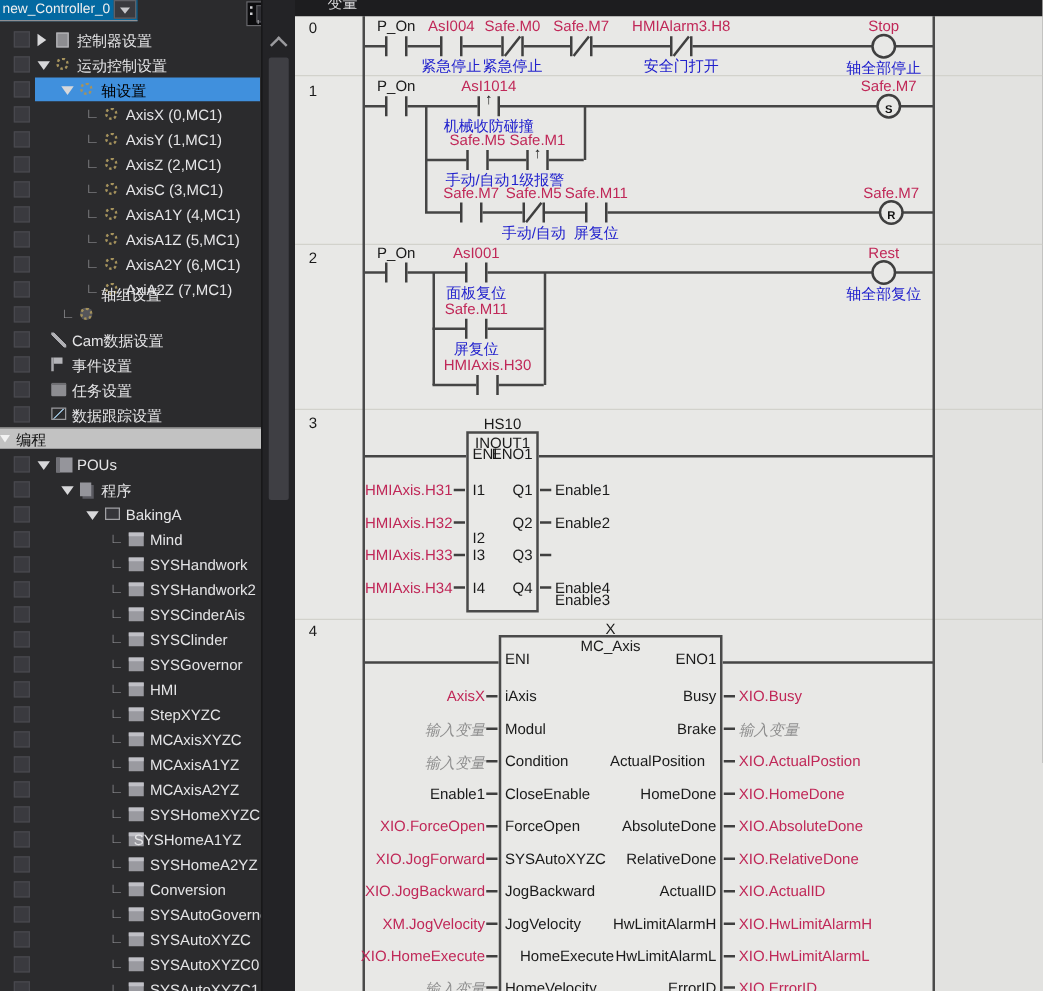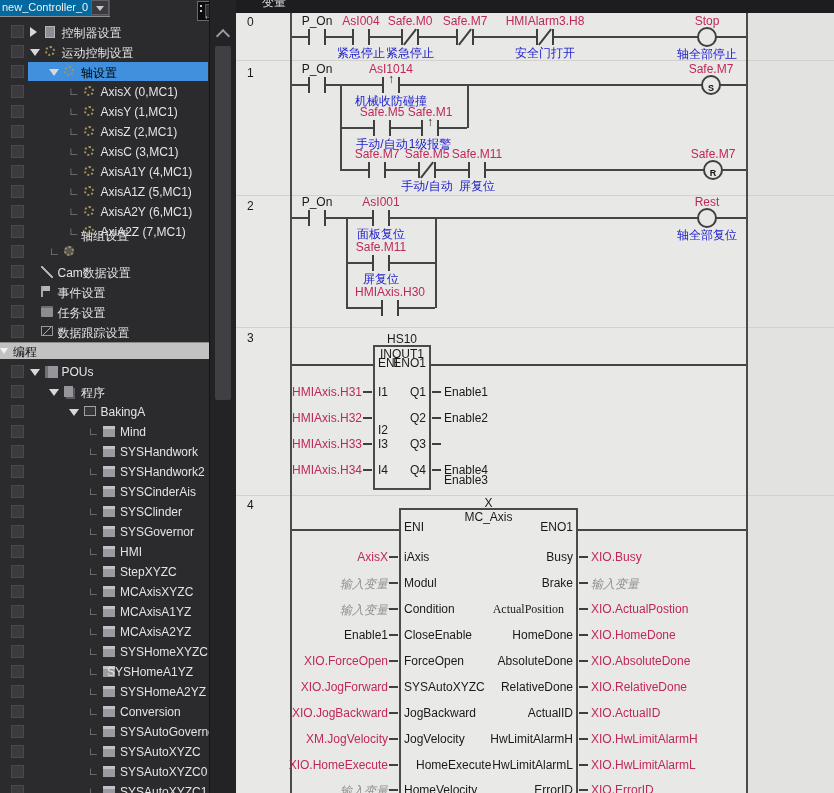--- a/index.html
+++ b/index.html
@@ -446,21 +446,21 @@
       <div class="pinlab" style="left: 168px; top: 783px;">HomeVelocity</div>
       <div class="dash" style="left: 153px; top: 789px;"></div>
       <div class="pinvar" style="right: 446px; top: 783px; color: rgb(143, 143, 143); font-style: italic;">输入变量</div>
       <div class="pinlab" style="right: 261px; top: 520px;">ENO1</div>
       <div class="pinlab" style="right: 261px; top: 550px;">Busy</div>
       <div class="dash" style="left: 343px; top: 556px;"></div>
       <div class="pinvar" style="left: 355px; top: 550px; color: rgb(192, 40, 88); font-style: normal;">XIO.Busy</div>
       <div class="pinlab" style="right: 261px; top: 576px;">Brake</div>
       <div class="dash" style="left: 343px; top: 582px;"></div>
       <div class="pinvar" style="left: 355px; top: 576px; color: rgb(143, 143, 143); font-style: italic;">输入变量</div>
-      <div class="pinlab" style="right: 270px; top: 602px; font-family: Liberation Serif, serif;">ActualPosition</div>
+      <div class="pinlab" style="right: 270px; top: 602px;">ActualPosition</div>
       <div class="dash" style="left: 343px; top: 608px;"></div>
       <div class="pinvar" style="left: 355px; top: 602px; color: rgb(192, 40, 88); font-style: normal;">XIO.ActualPostion</div>
       <div class="pinlab" style="right: 261px; top: 628px;">HomeDone</div>
       <div class="dash" style="left: 343px; top: 634px;"></div>
       <div class="pinvar" style="left: 355px; top: 628px; color: rgb(192, 40, 88); font-style: normal;">XIO.HomeDone</div>
       <div class="pinlab" style="right: 261px; top: 654px;">AbsoluteDone</div>
       <div class="dash" style="left: 343px; top: 660px;"></div>
       <div class="pinvar" style="left: 355px; top: 654px; color: rgb(192, 40, 88); font-style: normal;">XIO.AbsoluteDone</div>
       <div class="pinlab" style="right: 261px; top: 680px;">RelativeDone</div>
       <div class="dash" style="left: 343px; top: 686px;"></div>

